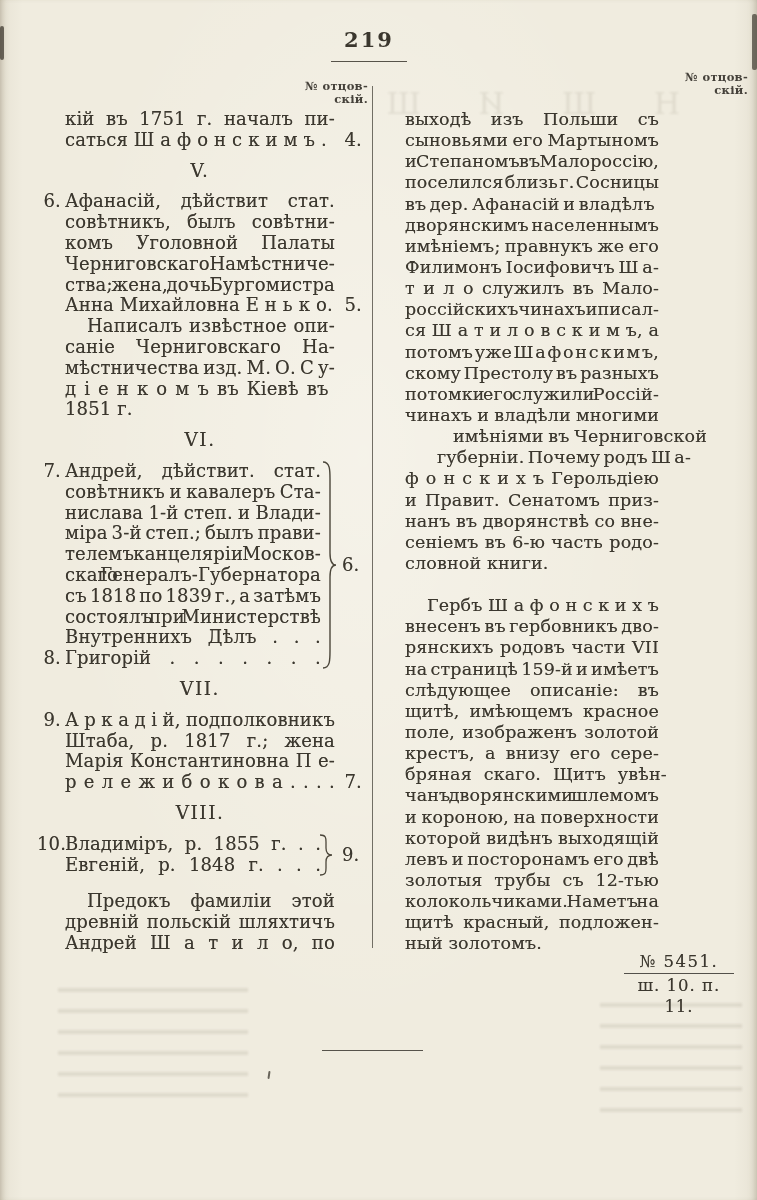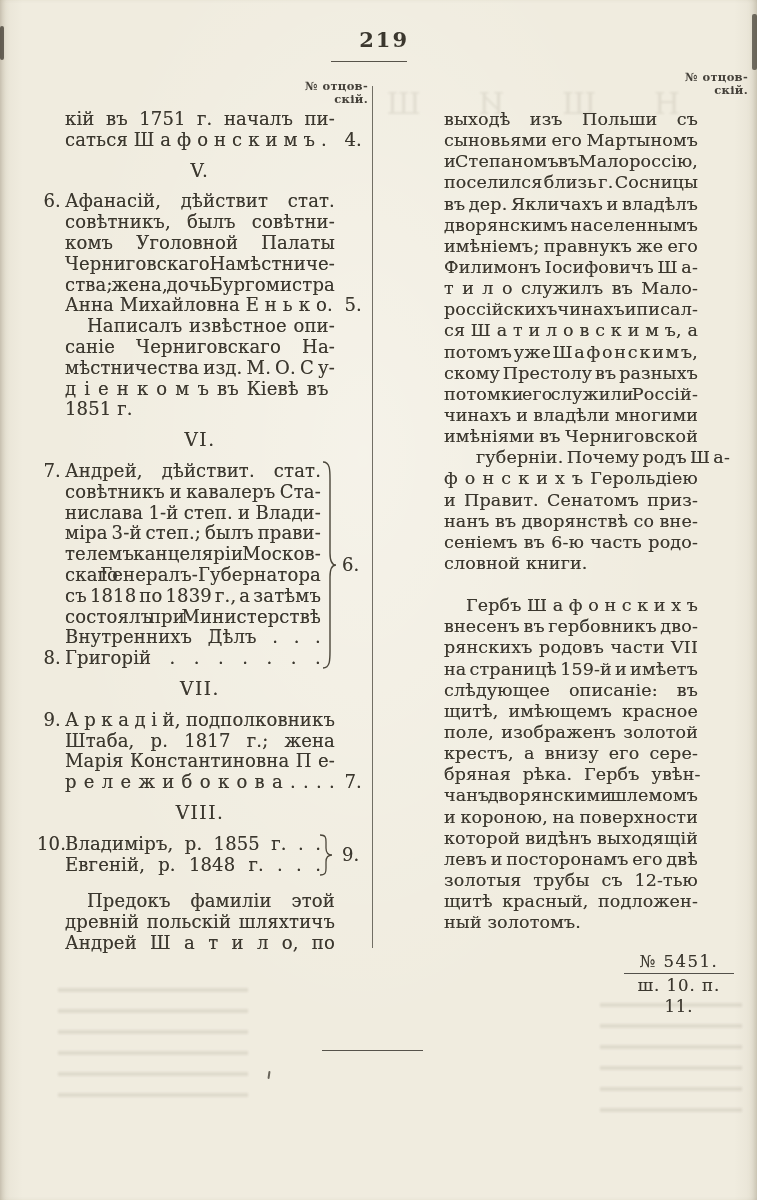--- a/index.html
+++ b/index.html
@@ -7,34 +7,34 @@
     position:relative;width:757px;height:1200px;overflow:hidden;
     background:
       radial-gradient(ellipse at 48% 38%, rgba(255,255,252,.35) 0%, rgba(255,255,252,0) 55%),
       linear-gradient(90deg, rgba(120,108,80,.07) 0%, rgba(120,108,80,0) 3%, rgba(120,108,80,0) 97%, rgba(120,108,80,.08) 100%),
       #f0ecdf;
     box-shadow: inset 7px 0 9px -7px rgba(90,78,52,.45), inset -7px 0 9px -7px rgba(90,78,52,.4);
     font-family:"DejaVu Serif","Liberation Serif",serif;
     color:#3b372e;
   }
   
-  .pgnum{position:absolute;left:329px;top:27px;width:80px;text-align:right;
+  .pgnum{position:absolute;left:329px;top:27px;width:80px;text-align:center;
     font-size:21px;font-weight:bold;letter-spacing:2px;}
   .pgnum-rule{position:absolute;left:331px;top:61px;width:76px;height:1.4px;background:#57534a;}
   
   .refhead{position:absolute;font-size:11.5px;line-height:13px;letter-spacing:.3px;
     text-align:right;color:#45413a;font-weight:bold;}
   .refhead.lft{left:282px;top:80px;width:86px;}
   .refhead.rgt{left:656px;top:71px;width:92px;}
   
   .vrule{position:absolute;left:372px;top:86px;width:1.3px;height:862px;background:#5b574d;opacity:.85;}
   
   .col{position:absolute;top:109px;}
   #colL{left:65px;width:270px;}
-  #colR{left:444px;width:254px;}
+  #colR{left:405px;width:254px;}
   .ln{position:relative;white-space:nowrap;overflow:visible;
       font-size:18px;line-height:20.8px;height:20.8px;letter-spacing:.15px;
       text-shadow:0 0 .5px rgba(59,55,46,.55);}
   #colR .ln{font-size:17.5px;line-height:21.15px;height:21.15px;}
   .ln.ind{padding-left:22px;}
   .ln.pad{padding-right:14px;}
   #colL .ln.gap{margin-top:16px;}
   #colR .ln.gap{margin-top:21px;}
   .hd{height:20.8px;line-height:20.8px;margin:10px 0;text-align:center;
       font-size:18.5px;letter-spacing:1.5px;text-shadow:0 0 .5px rgba(59,55,46,.55);}
@@ -117,52 +117,53 @@
       <div class="ln pad"><span class="txt" style="word-spacing: 7.28646px;">Евгеній, р. 1848 г. . . .</span></div>
       <div class="ln ind gap"><span class="txt" style="word-spacing: 14.0859px;">Предокъ фамиліи этой</span></div>
       <div class="ln"><span class="txt" style="word-spacing: 1.75781px;">древній польскій шляхтичъ</span></div>
       <div class="ln"><span class="txt" style="word-spacing: 7.38616px;">Андрей Ш а т и л о, по</span></div>
     </div>
   <div class="col" id="colR">
       <div class="ln"><span class="txt" style="word-spacing: 13.7135px;">выходѣ изъ Польши съ</span></div>
       <div class="ln"><span class="txt" style="word-spacing: -1.1875px;">сыновьями его Мартыномъ</span></div>
       <div class="ln"><span class="txt" style="word-spacing: -6.48438px;">и Степаномъ въ Малороссію,</span></div>
       <div class="ln"><span class="txt" style="word-spacing: -4.34896px;">поселился близь г. Сосницы</span></div>
-      <div class="ln"><span class="txt" style="word-spacing: -2.13672px;">въ дер. Якличахъ и владѣлъ</span></div>
+      <div class="ln"><span class="txt" style="word-spacing: -2.13672px;">въ дер. Афанасій и владѣлъ</span></div>
       <div class="ln"><span class="txt" style="word-spacing: -2.96875px;">дворянскимъ населеннымъ</span></div>
       <div class="ln"><span class="txt" style="word-spacing: -1.41146px;">имѣніемъ; правнукъ же его</span></div>
       <div class="ln"><span class="txt" style="word-spacing: -1.96354px;">Филимонъ Іосифовичъ Ш а-</span></div>
       <div class="ln"><span class="txt" style="word-spacing: 2.64844px;">т и л о служилъ въ Мало-</span></div>
       <div class="ln"><span class="txt" style="word-spacing: -5.78125px;">россійскихъ чинахъ и писал-</span></div>
       <div class="ln"><span class="txt" style="word-spacing: 0.00721154px;">ся Ш а т и л о в с к и м ъ, а</span></div>
       <div class="ln"><span class="txt" style="word-spacing: -4.07102px;">потомъ уже Ш а ф о н с к и м ъ,</span></div>
       <div class="ln"><span class="txt" style="word-spacing: -2.88021px;">скому Престолу въ разныхъ</span></div>
       <div class="ln"><span class="txt" style="word-spacing: -7.42708px;">потомки его служили Россій-</span></div>
       <div class="ln"><span class="txt" style="word-spacing: -0.572917px;">чинахъ и владѣли многими</span></div>
-      <div class="ln"><span class="txt" style="word-spacing: -1.01562px;">имѣніями въ Черниговской</span></div>
+      <div class="ln"><span class="txt" style="word-spacing: -1.01562px; margin-left: 48px;">имѣніями въ Черниговской</span></div>
       <div class="ln"><span class="txt" style="word-spacing: -2.44922px; margin-left: 32px;">губерніи. Почему родъ Ш а-</span></div>
       <div class="ln"><span class="txt" style="word-spacing: 1.25px;">ф о н с к и х ъ Герольдіею</span></div>
       <div class="ln"><span class="txt" style="word-spacing: 2.53125px;">и Правит. Сенатомъ приз-</span></div>
       <div class="ln"><span class="txt" style="word-spacing: -0.28125px;">нанъ въ дворянствѣ со вне-</span></div>
       <div class="ln"><span class="txt" style="word-spacing: 0.519531px;">сеніемъ въ 6-ю часть родо-</span></div>
       <div class="ln last"><span class="txt">словной книги.</span></div>
       <div class="ln ind gap"><span class="txt" style="word-spacing: -0.190625px;">Гербъ Ш а ф о н с к и х ъ</span></div>
       <div class="ln"><span class="txt" style="word-spacing: -2.17708px;">внесенъ въ гербовникъ дво-</span></div>
       <div class="ln"><span class="txt" style="word-spacing: 0.864583px;">рянскихъ родовъ части VII</span></div>
       <div class="ln"><span class="txt" style="word-spacing: -2.53906px;">на страницѣ 159-й и имѣетъ</span></div>
       <div class="ln"><span class="txt" style="word-spacing: 13.1016px;">слѣдующее описаніе: въ</span></div>
       <div class="ln"><span class="txt" style="word-spacing: 4.23438px;">щитѣ, имѣющемъ красное</span></div>
       <div class="ln"><span class="txt" style="word-spacing: 1.625px;">поле, изображенъ золотой</span></div>
       <div class="ln"><span class="txt" style="word-spacing: 4.54297px;">крестъ, а внизу его сере-</span></div>
-      <div class="ln"><span class="txt" style="word-spacing: 6.17188px;">бряная рѣка. Гербъ увѣн-</span></div>
+      <div class="ln"><span class="txt" style="word-spacing: 6.17188px;">бряная скаго. Щитъ увѣн-</span></div>
       <div class="ln"><span class="txt" style="word-spacing: -7.46094px;">чанъ дворянскими шлемомъ</span></div>
       <div class="ln"><span class="txt" style="word-spacing: -1.08333px;">и короною, на поверхности</span></div>
       <div class="ln"><span class="txt" style="word-spacing: -0.5px;">которой видѣнъ выходящій</span></div>
       <div class="ln"><span class="txt" style="word-spacing: -2.08203px;">левъ и посторонамъ его двѣ</span></div>
       <div class="ln"><span class="txt" style="word-spacing: 6.08854px;">золотыя трубы съ 12-тью</span></div>
+      <div class="ln"><span class="txt" style="word-spacing: -7.07031px;">колокольчиками. Наметъ на</span></div>
       <div class="ln"><span class="txt" style="word-spacing: 3.69531px;">щитѣ красный, подложен-</span></div>
       <div class="ln last"><span class="txt">ный золотомъ.</span></div>
     </div>
 
   <div class="brace" style="left:321px;top:461px;width:16px;height:208px;">
     <svg width="16" height="208" viewBox="0 0 16 208">
       <path d="M2,1 C9,1 9,9 9,18 L9,92 C9,99 11,104 15,104 C11,104 9,109 9,116 L9,190 C9,199 9,207 2,207" fill="none" stroke="#4b463a" stroke-width="1.4"></path>
     </svg>
   </div>
   <div class="brace-num" style="left:342px;top:554px;">6.</div>

